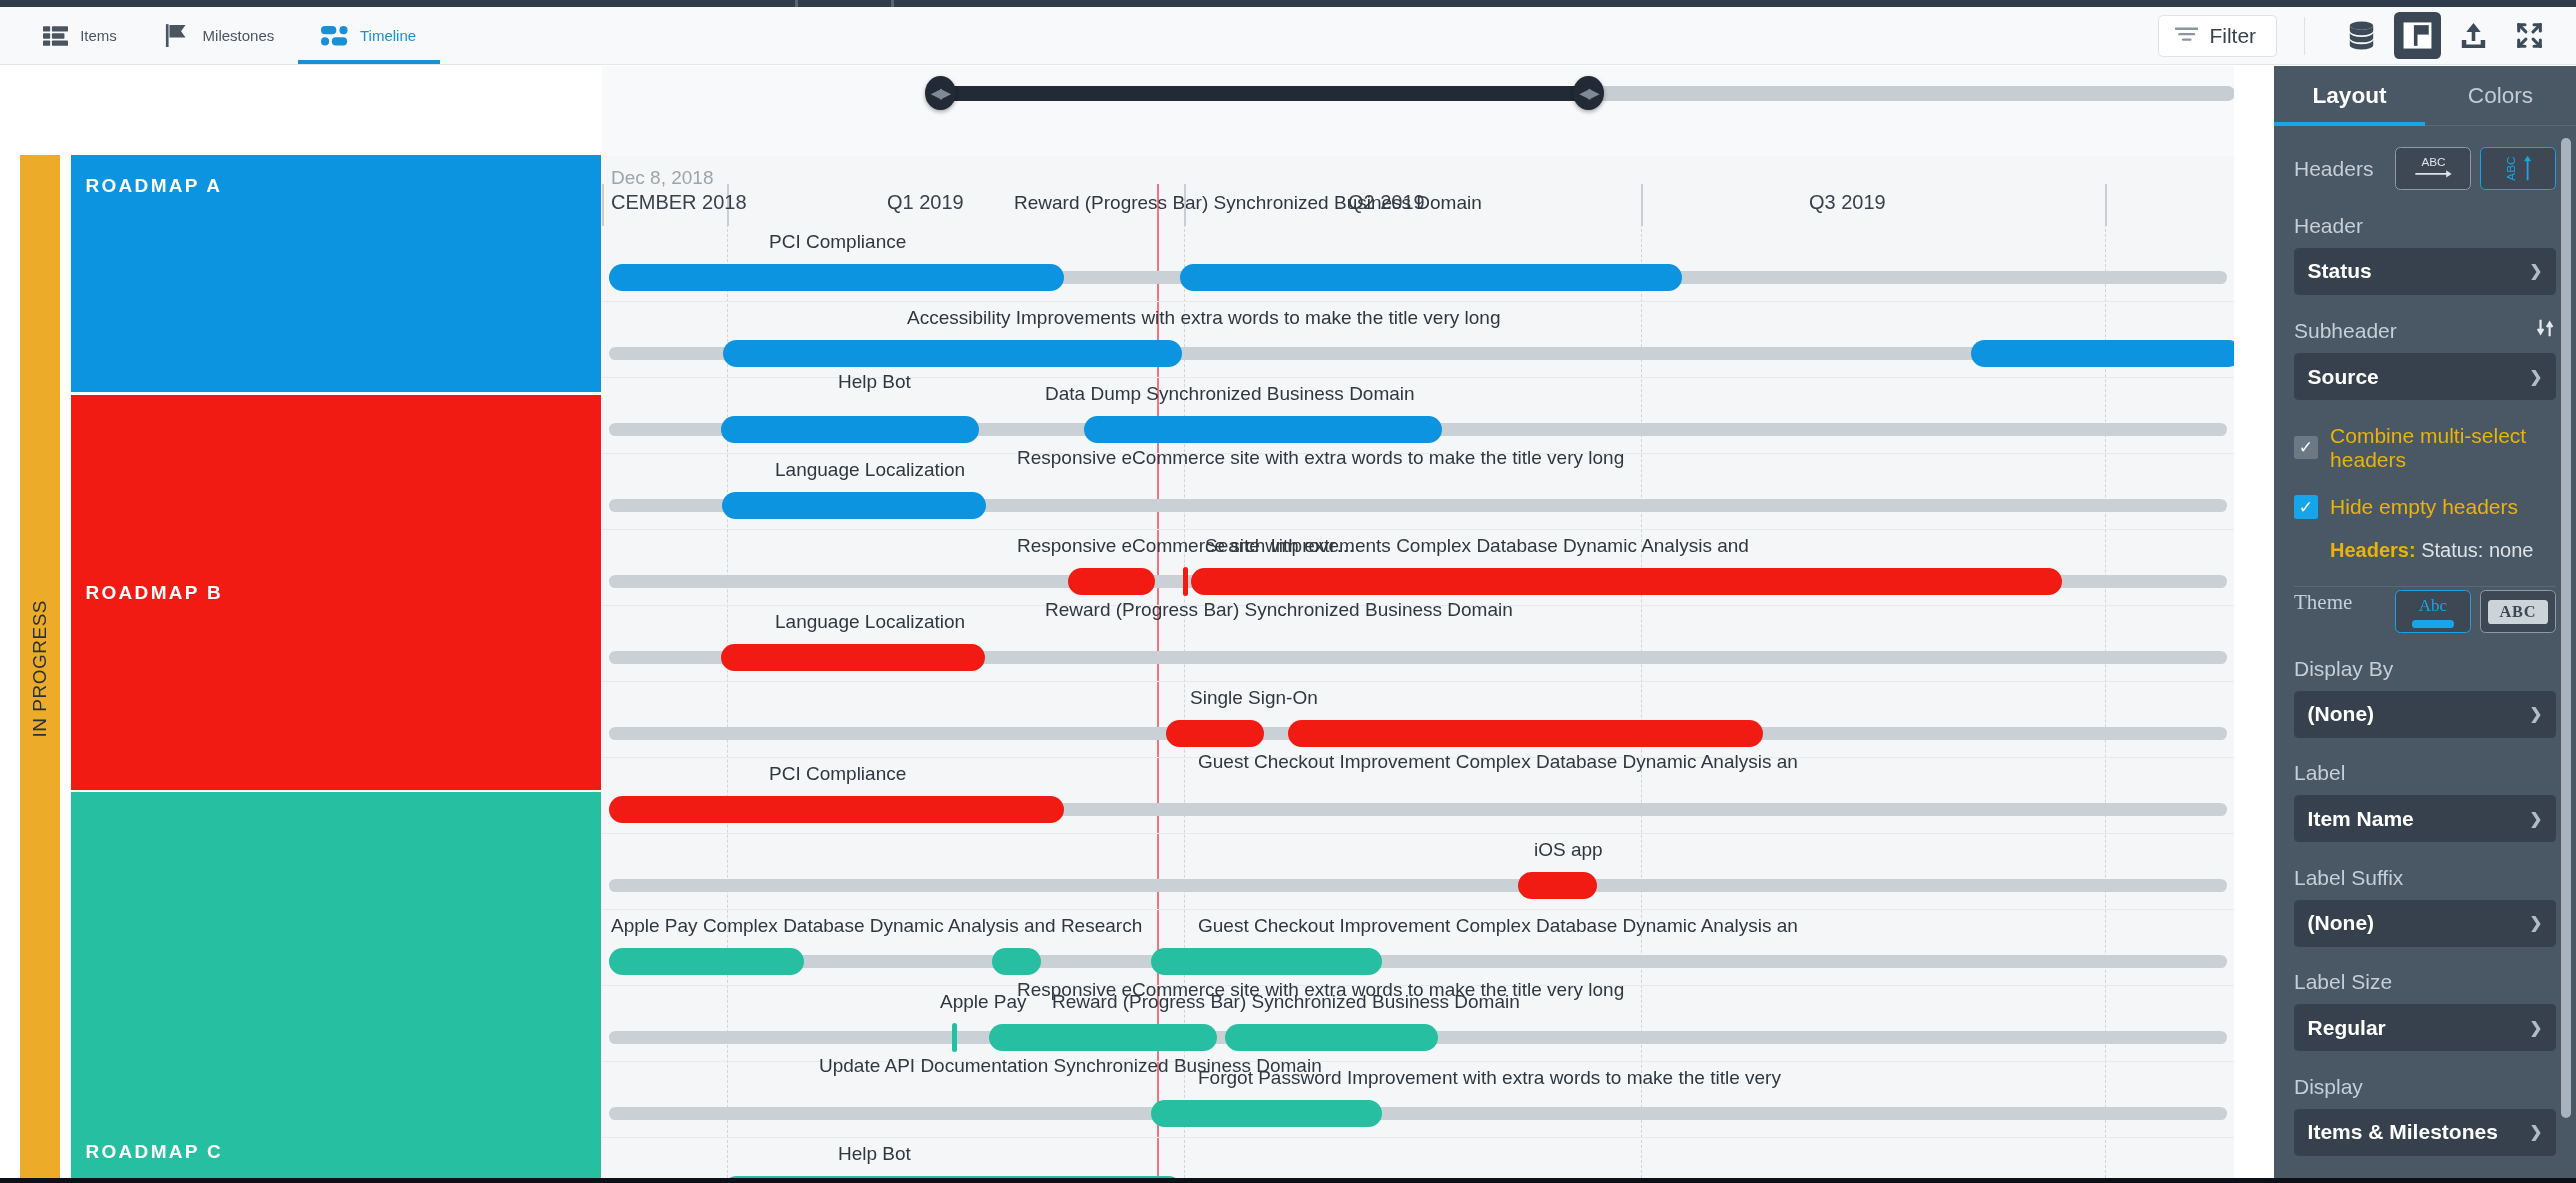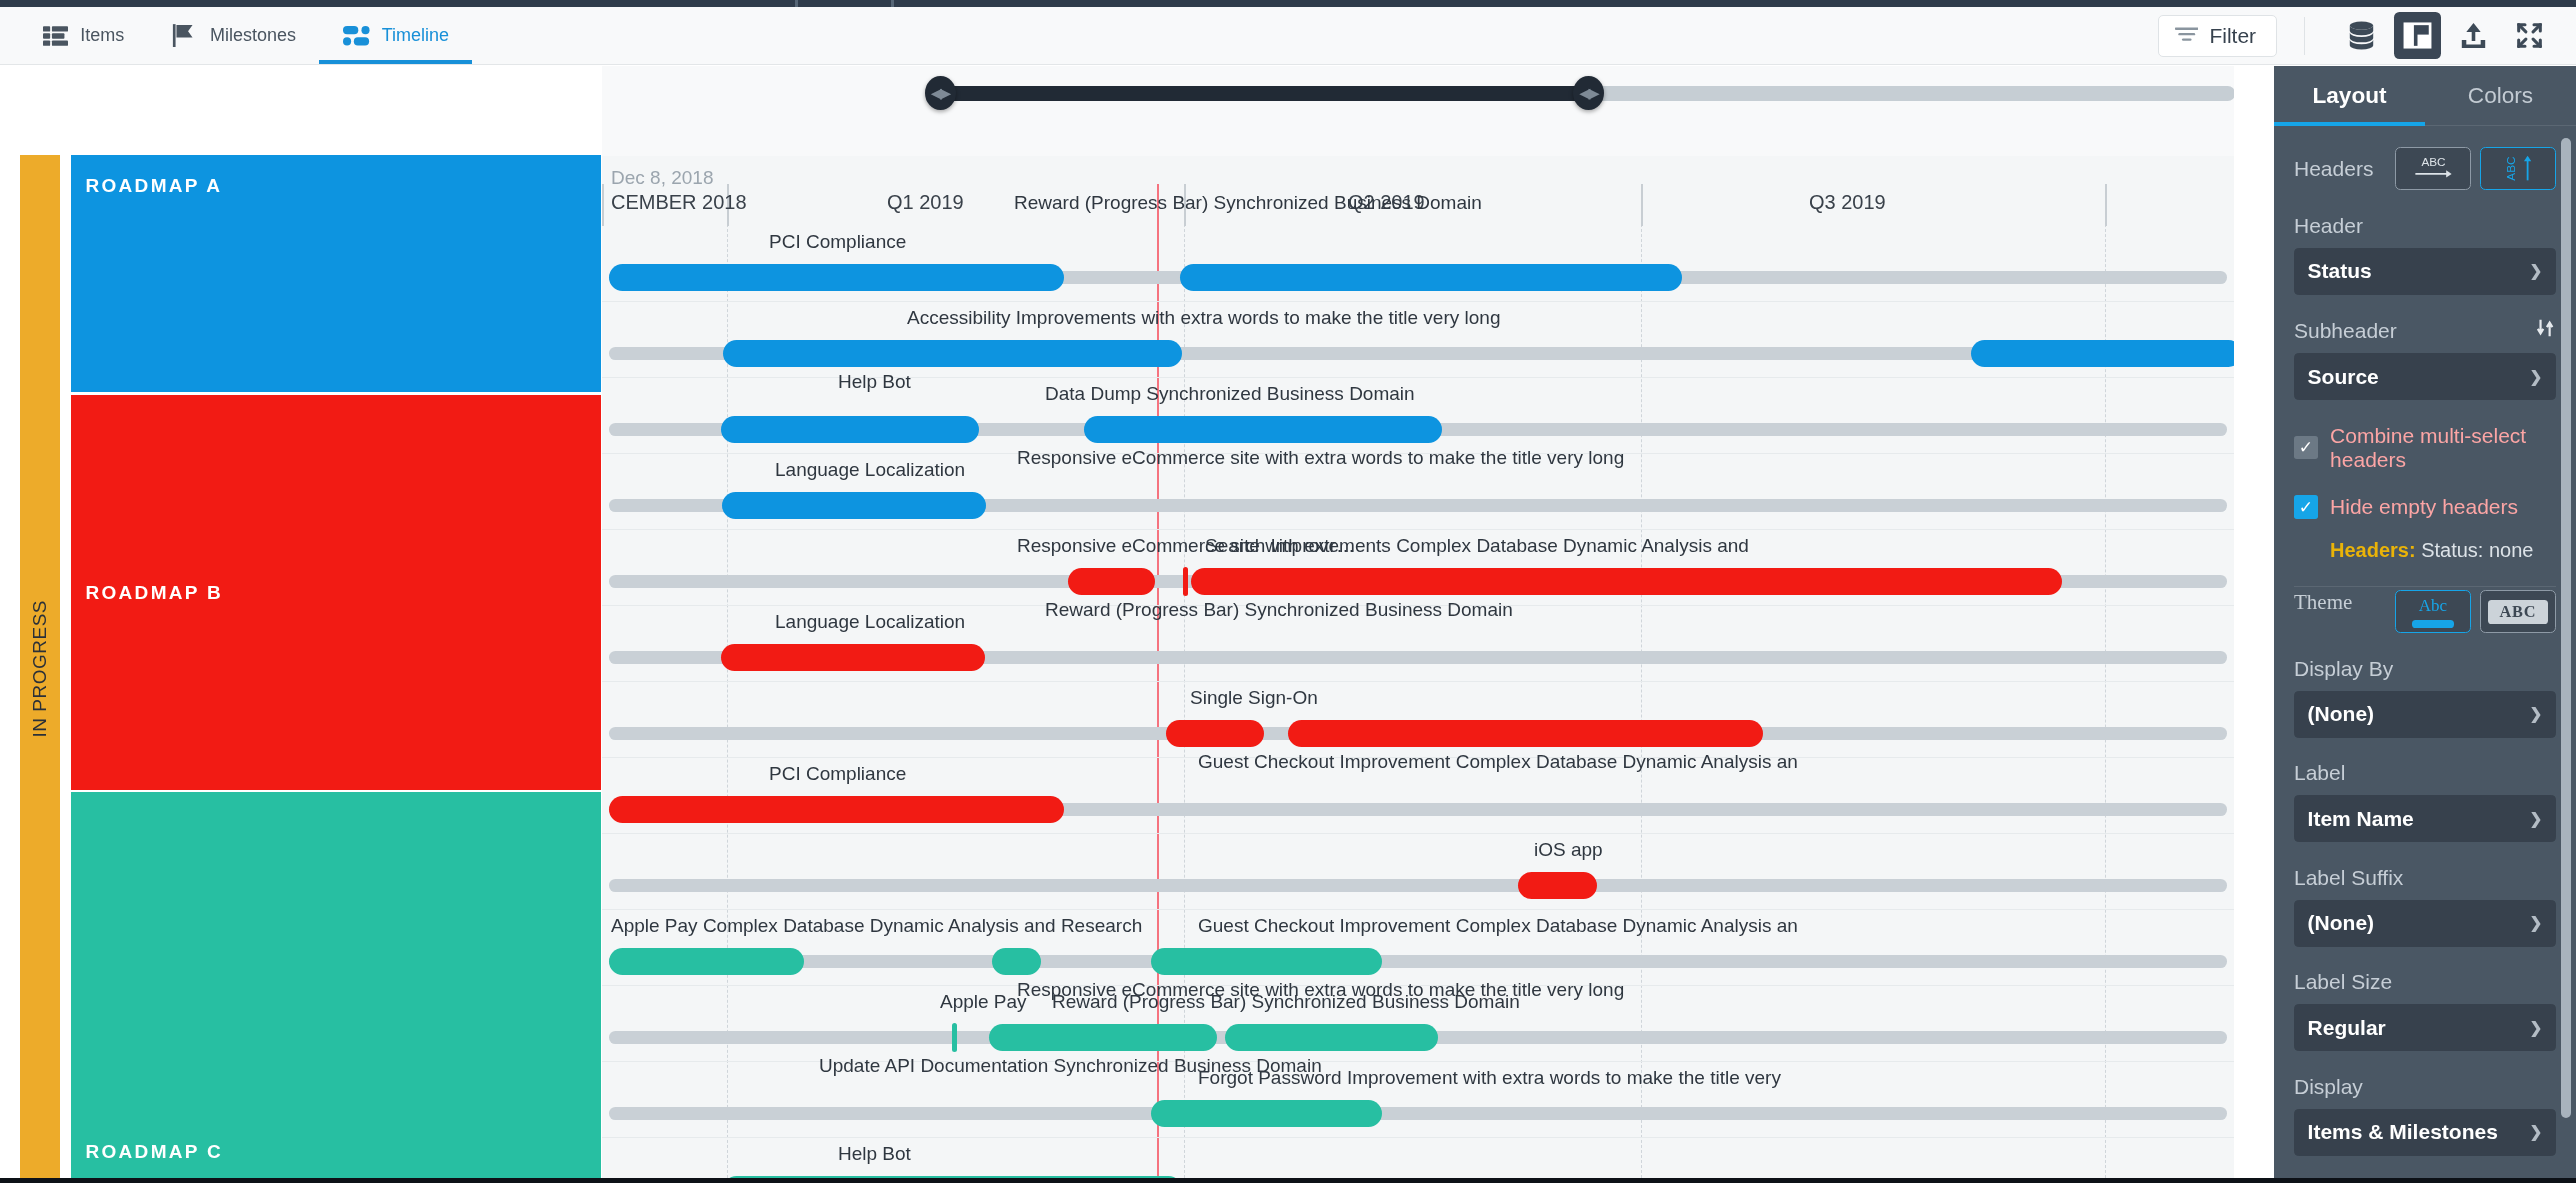--- a/index.html
+++ b/index.html
@@ -22,21 +22,21 @@
   .header {
     position: absolute; left: 0; top: 7.2px; width: 2576px; height: 58px;
     background: #f8f9fa;
     border-bottom: 0.9px solid #e3e6e8;
     display: flex; align-items: center;
   }
   .tabs { display: flex; align-items: center; height: 100%; padding-left: 18px; }
   .tab {
     display: flex; align-items: center; gap: 11.7px;
     height: 100%; padding: 0 23.5px;
-    font-size: 18px; color: #4a5560; cursor: pointer;
+    font-size: 15px; color: #4a5560; cursor: pointer;
     position: relative;
   }
   .tab.active { color: #1890d8; }
   .tab.active::after {
     content:""; position:absolute; left:0; right:0; bottom:0; height:4.5px; background:#1890d8;
   }
   .tab .ic { display:flex; align-items:center; justify-content:center; width:27px; height:23.5px; }
 
   .header-right {
     margin-left: auto; display: flex; align-items: center; gap: 0; padding-right: 23.5px; height: 100%;
@@ -164,21 +164,21 @@
   .sel-box .chev { margin-left:auto; color:#b3bcc5; font-size: 15.4px; }
   .p-sub { margin-top: 23.5px; }
   .chk-row { display:flex; align-items:center; gap:12.6px; margin-top: 23.5px; cursor:pointer; }
   .chk {
     width: 23.5px; height: 23.5px; border-radius: 2.7px; flex: 0 0 23.5px;
     display:flex; align-items:center; justify-content:center;
     font-size: 17px; color: #fff;
   }
   .chk.on { background: #16a5e8; }
   .chk.dim { background: #6c7985; }
-  .chk-lbl { font-size: 21px; color: #fca5a5; }
+  .chk-lbl { font-size: 21px; color: #eab308; }
   .hdr-note { margin-top: 20px; padding-left: 36px; font-size: 20px; color: #dde3e8; }
   .hdr-note b { color:#eab308; }
   .divider { margin-top: 23.5px; height:0.9px; background:#5b6773; }
   .theme-row { display:flex; align-items:flex-start; justify-content:space-between; margin-top: 4px; font-family: Liberation Serif, serif; }
   .theme-btn {
     width: 76px; height: 43px; border-radius: 5.4px; background:#3d4854;
     border: 0.9px solid #8e9aa6; display:flex; flex-direction:column;
     align-items:center; justify-content:center; gap:3.6px; cursor:pointer;
   }
   .theme-btn.on { border: 1.8px solid #16a5e8; }

